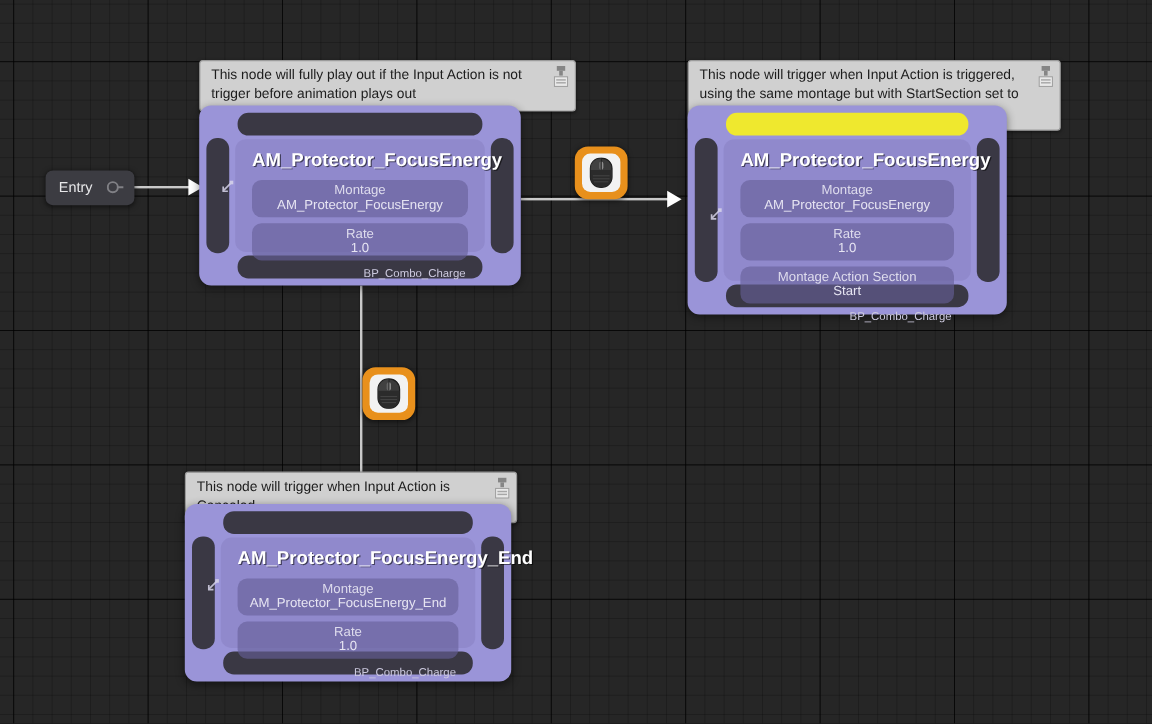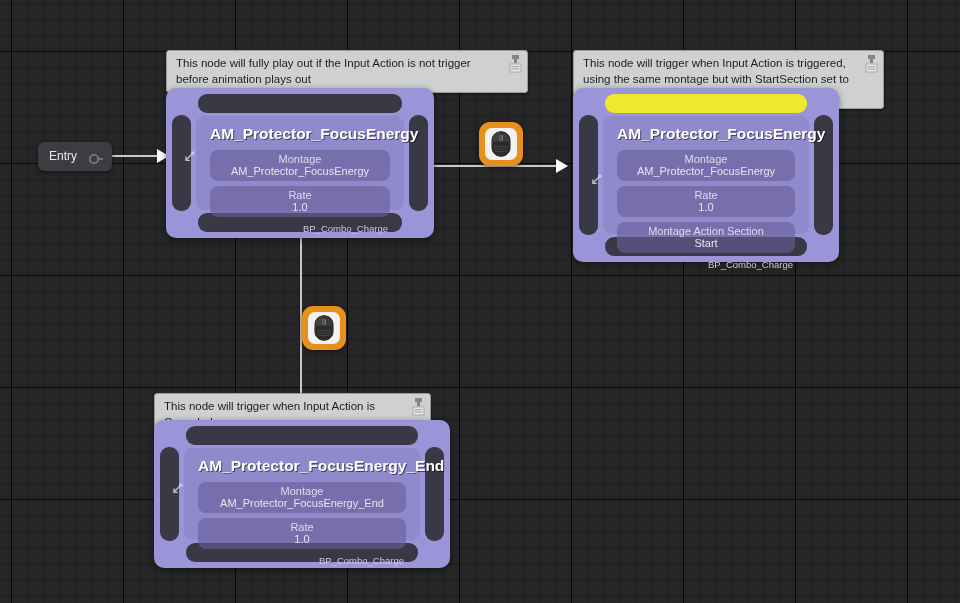--- a/index.html
+++ b/index.html
@@ -20,21 +20,21 @@
       linear-gradient(to bottom, rgba(0,0,0,0.22) 1px, transparent 1px);
     background-size: 112px 112px, 112px 112px, 16px 16px, 16px 16px;
     background-position: 11px 51px, 11px 51px, 11px 3px, 11px 3px;
     font-family: "Liberation Sans", sans-serif;
   }
 
   
   .entry-node {
     position: absolute;
     display: flex;
-    align-items: center;
+    align-items: flex-start;
     gap: 12px;
     background: #3c3c42;
     border-radius: 6px;
     padding: 7px 11px 8px 11px;
     box-shadow: 0 1px 4px rgba(0,0,0,0.55);
   }
   .entry-pin { width: 12px; height: 11px; opacity: .55; }
 
   
   .comment {
@@ -195,21 +195,21 @@
         <path d="M9 6 L14 6" stroke="#b9b9bd" stroke-width="1.6"></path>
       </svg>
     </span>
   </div>
   <style>
     .entry-node .entry-label, .entry-node span[data-name="entry-node-label"] {
       color: #e8e8ea; font-size: 12px;
     }
   </style>
 
-  <div class="comment" data-name="comment-state-1" style="left:166px; top:50px; width:362px;">
+  <div class="comment" data-name="comment-state-1" style="left:166px; top:50px; width:314px;">
     <span data-name="comment-state-1-text">This node will fully play out if the Input Action is not trigger before animation plays out</span>
     <span class="pin-icon" data-name="comment-pin-icon">
       <svg viewBox="0 0 13 20" width="13" height="20">
         <rect x="3" y="0" width="7" height="4" fill="#6d6d6d"></rect>
         <rect x="5" y="4" width="3" height="4" fill="#6d6d6d"></rect>
         <rect x="1" y="9" width="11" height="8" fill="#f0f0f0" stroke="#8a8a8a" stroke-width="0.8"></rect>
         <rect x="2.5" y="11" width="8" height="1.2" fill="#9a9a9a"></rect>
         <rect x="2.5" y="13.4" width="8" height="1.2" fill="#9a9a9a"></rect>
       </svg>
     </span>
@@ -292,21 +292,21 @@
       <svg viewBox="0 0 13 20" width="13" height="20">
         <rect x="3" y="0" width="7" height="4" fill="#6d6d6d"></rect>
         <rect x="5" y="4" width="3" height="4" fill="#6d6d6d"></rect>
         <rect x="1" y="9" width="11" height="8" fill="#f0f0f0" stroke="#8a8a8a" stroke-width="0.8"></rect>
         <rect x="2.5" y="11" width="8" height="1.2" fill="#9a9a9a"></rect>
         <rect x="2.5" y="13.4" width="8" height="1.2" fill="#9a9a9a"></rect>
       </svg>
     </span>
   </div>
 
-  <div class="state-node" data-name="state-node-focus-energy-end" style="left:154px; top:420px; width:296px; height:148px;">
+  <div class="state-node" data-name="state-node-focus-energy-end" style="left:154px; top:420px; width:272px; height:148px;">
     <div class="bar bar-top" data-name="state-node-bar-top"></div>
     <div class="bar bar-bottom" data-name="state-node-bar-bottom"></div>
     <div class="bar bar-left" data-name="state-node-bar-left"></div>
     <div class="bar bar-right" data-name="state-node-bar-right"></div>
     <span class="anim-icon" data-name="animation-link-icon" style="top:62px;">
       <svg viewBox="0 0 13 13" width="13" height="13">
         <path d="M11 2 L4 9" stroke="#d8d5ea" stroke-width="1.4" fill="none"></path>
         <path d="M4 5.5 L4 9.4 L7.9 9.4" stroke="#d8d5ea" stroke-width="1.4" fill="none"></path>
         <rect x="9.4" y="0.6" width="3" height="3" fill="#d8d5ea"></rect>
       </svg>

